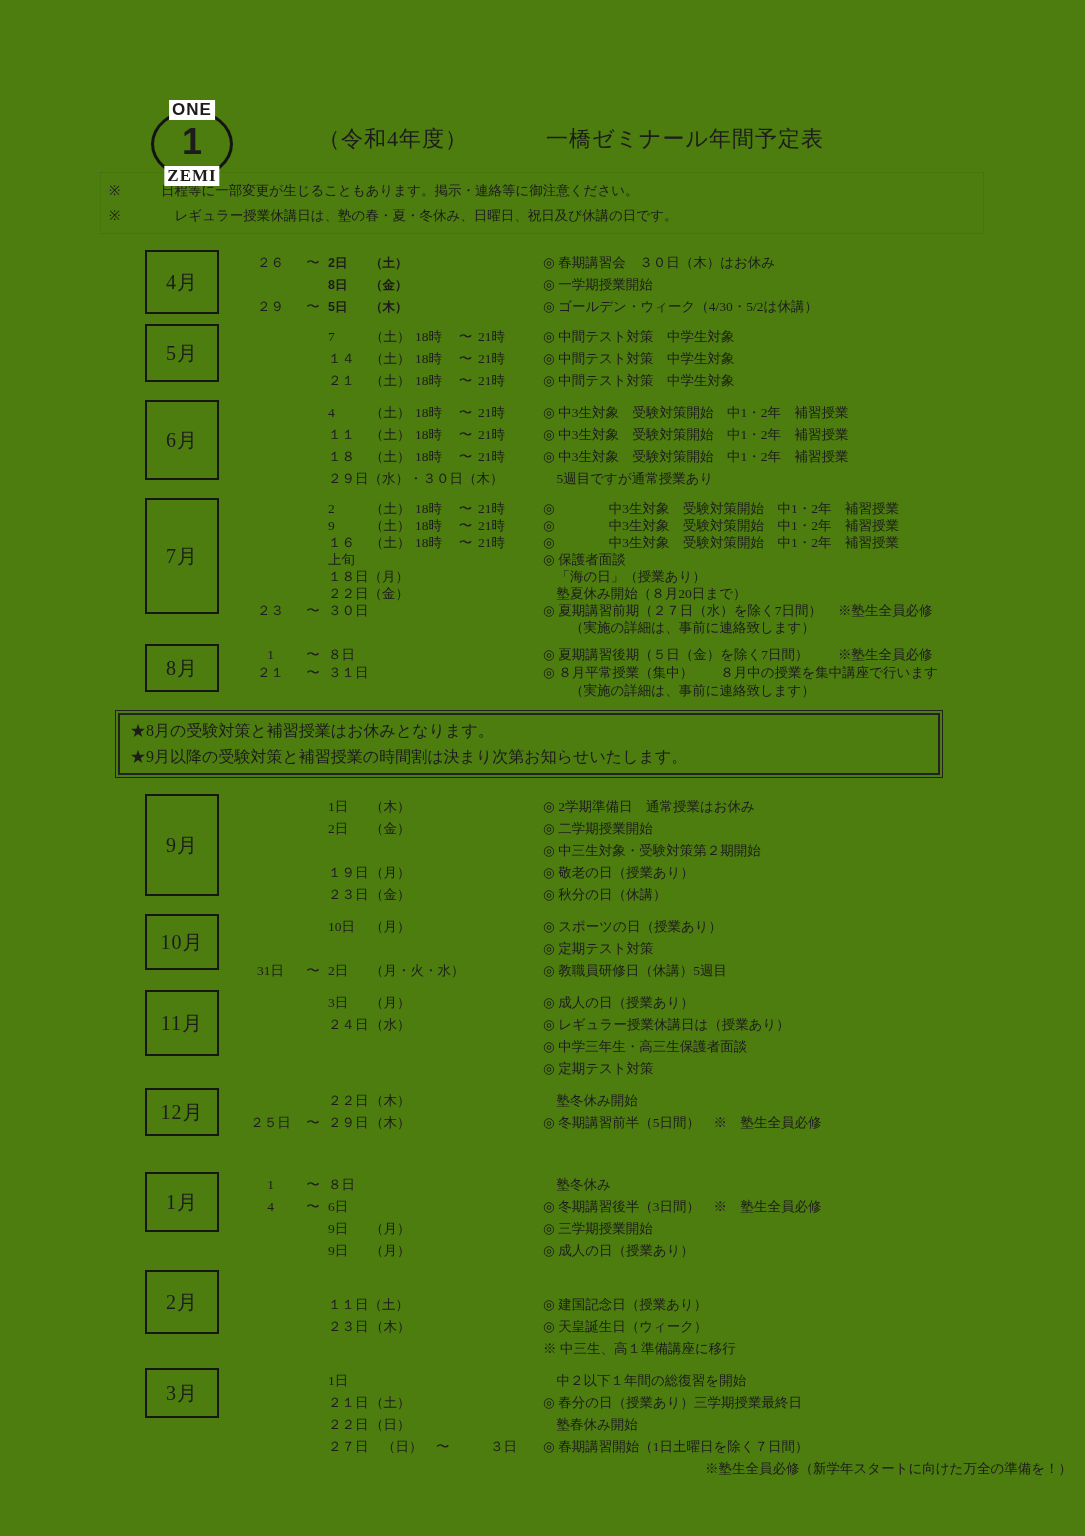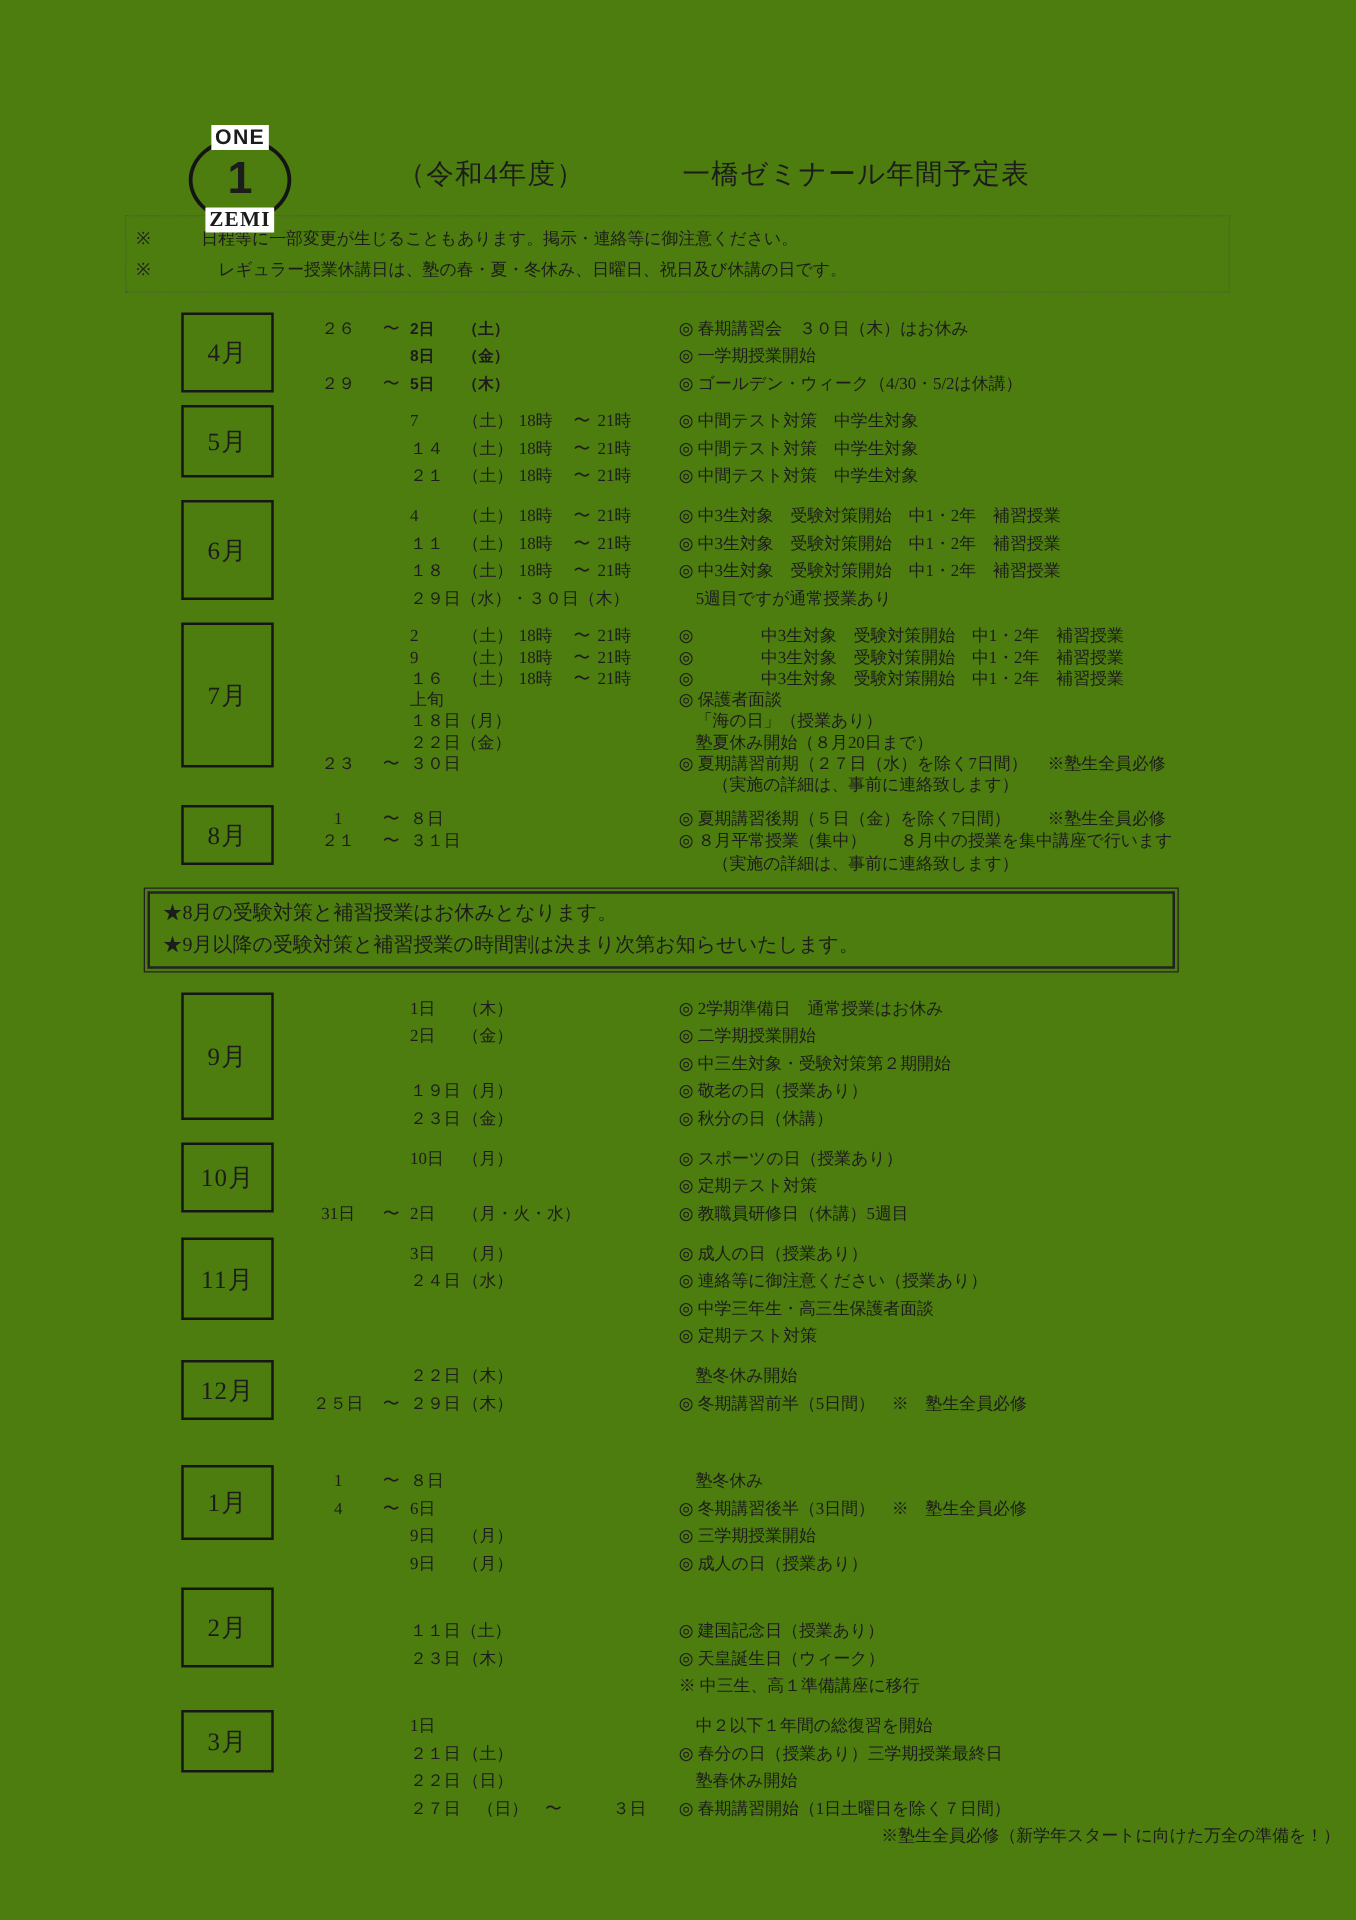--- a/index.html
+++ b/index.html
@@ -413,21 +413,21 @@
             <span class="cell desc">◎ 成人の日（授業あり）</span>
           </div>
           <div class="row">
             <span class="cell c1"></span>
             <span class="cell ct"></span>
             <span class="cell cd">２４日</span>
             <span class="cell cw">（水）</span>
             <span class="cell ct1"></span>
             <span class="cell ct2"></span>
             <span class="cell ct3"></span>
-            <span class="cell desc">◎ 連絡等に御注意ください（授業あり）</span>
+            <span class="cell desc">◎ レギュラー授業休講日は（授業あり）</span>
           </div>
           <div class="row">
             <span class="cell c1"></span>
             <span class="cell ct"></span>
             <span class="cell cd"></span>
             <span class="cell cw"></span>
             <span class="cell ct1"></span>
             <span class="cell ct2"></span>
             <span class="cell ct3"></span>
             <span class="cell desc">◎ 中学三年生・高三生保護者面談</span>

